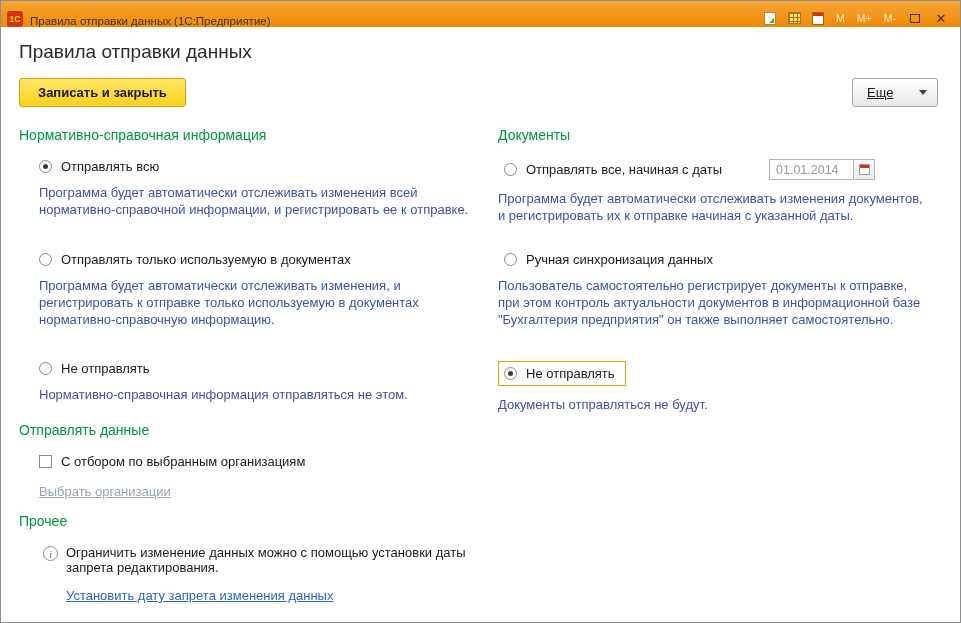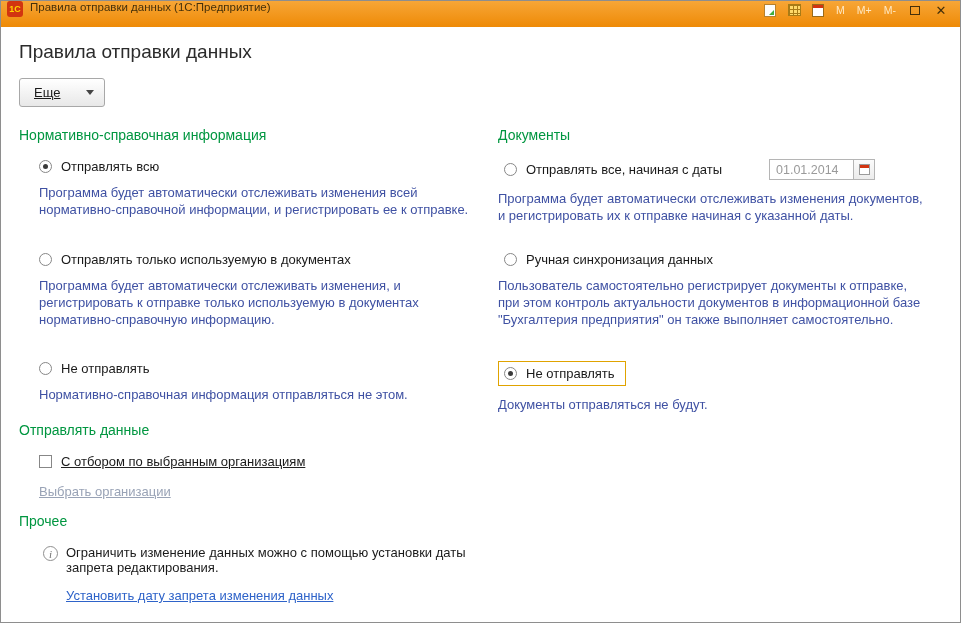--- a/index.html
+++ b/index.html
@@ -10,21 +10,21 @@
     font-size: 13px; color: #222; background: #fff;
   }
   .window {
     width: 961px; height: 623px; background: #fff;
     border: 1px solid #8e8e8e; display: flex; flex-direction: column;
   }
   
   .titlebar {
     flex: 0 0 26px; height: 26px;
     background: linear-gradient(#f7a637, #ee8a06);
-    display: flex; align-items: flex-start; gap: 7px; padding: 0 8px 0 6px;
+    display: flex; align-items: flex-end; gap: 7px; padding: 0 8px 0 6px;
   }
   .tb-logo {
     width: 16px; height: 16px; border-radius: 3px; background: #d23410;
     color: #ffd400; font-size: 9px; font-weight: bold;
     display: flex; align-items: center; justify-content: center; flex: 0 0 auto;
   }
   .tb-title { color: #45300a; font-size: 11.5px; flex: 1 1 auto; white-space: nowrap; overflow: hidden; }
   .tb-right { display: flex; align-items: center; gap: 4px; flex: 0 0 auto; }
   .tb-ico { width: 20px; height: 18px; display: flex; align-items: center; justify-content: center; cursor: default; }
   .ico-page { width: 12px; height: 13px; background: #fdfdfd; border: 1px solid #b6812f; position: relative; }
@@ -98,21 +98,21 @@
     padding: 2px 6px; font-family: Liberation Sans, sans-serif;
     font-size: 12.5px; color: #9a9a9a; background: #fff; outline: none;
   }
   .date-btn {
     width: 22px; height: 21px; border: 1px solid #b5b5b5;
     background: linear-gradient(#fbfbfb, #ececec);
     display: flex; align-items: center; justify-content: center; cursor: default;
   }
   .ico-cal-sm { width: 11px; height: 11px; background: #fff; border: 1px solid #9a9a9a; position: relative; }
   .ico-cal-sm::before { content: ""; position: absolute; top: 0; left: 0; right: 0; height: 3px; background: #d23410; }
-  .cb-row { margin-left: 20px; text-decoration: underline; }
+  .cb-row { margin-left: 20px; }
 </style>
 </head>
 <body>
 
 <div class="window">
 
   <div class="titlebar">
     <span class="tb-logo">1С</span>
     <span class="tb-title">Правила отправки данных  (1С:Предприятие)</span>
     <span class="tb-right">
@@ -133,20 +133,21 @@
         </span>
       <span class="tb-ctl tb-close">✕</span>
     </span>
   </div>
 
   <div class="content">
 
     <div class="page-title">Правила отправки данных</div>
 
     <div class="toolbar-row">
+      <button class="btn-save">Записать и закрыть</button>
       <button class="btn-more">
         <span>Еще</span>
         <span class="chev-down"></span>
       </button>
     </div>
 
     <div class="columns">
 
       <div class="col-left">
 

